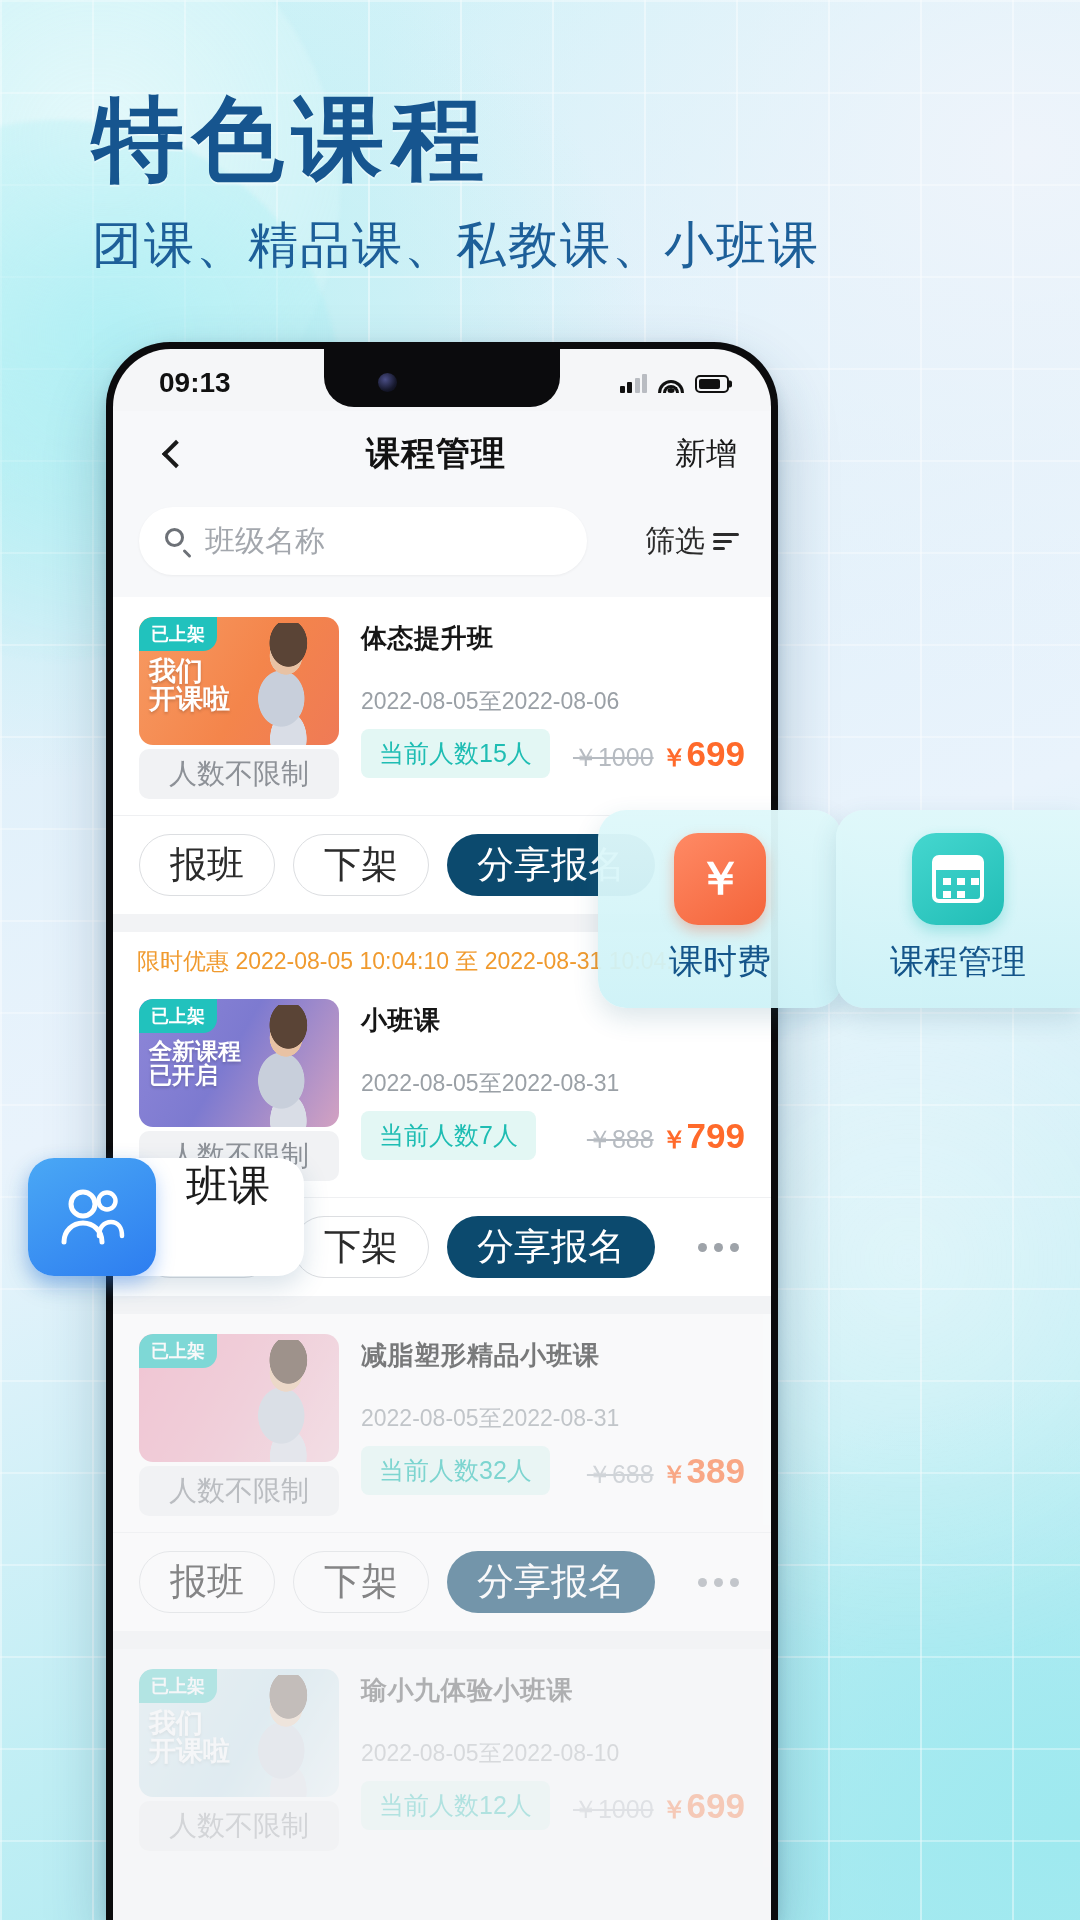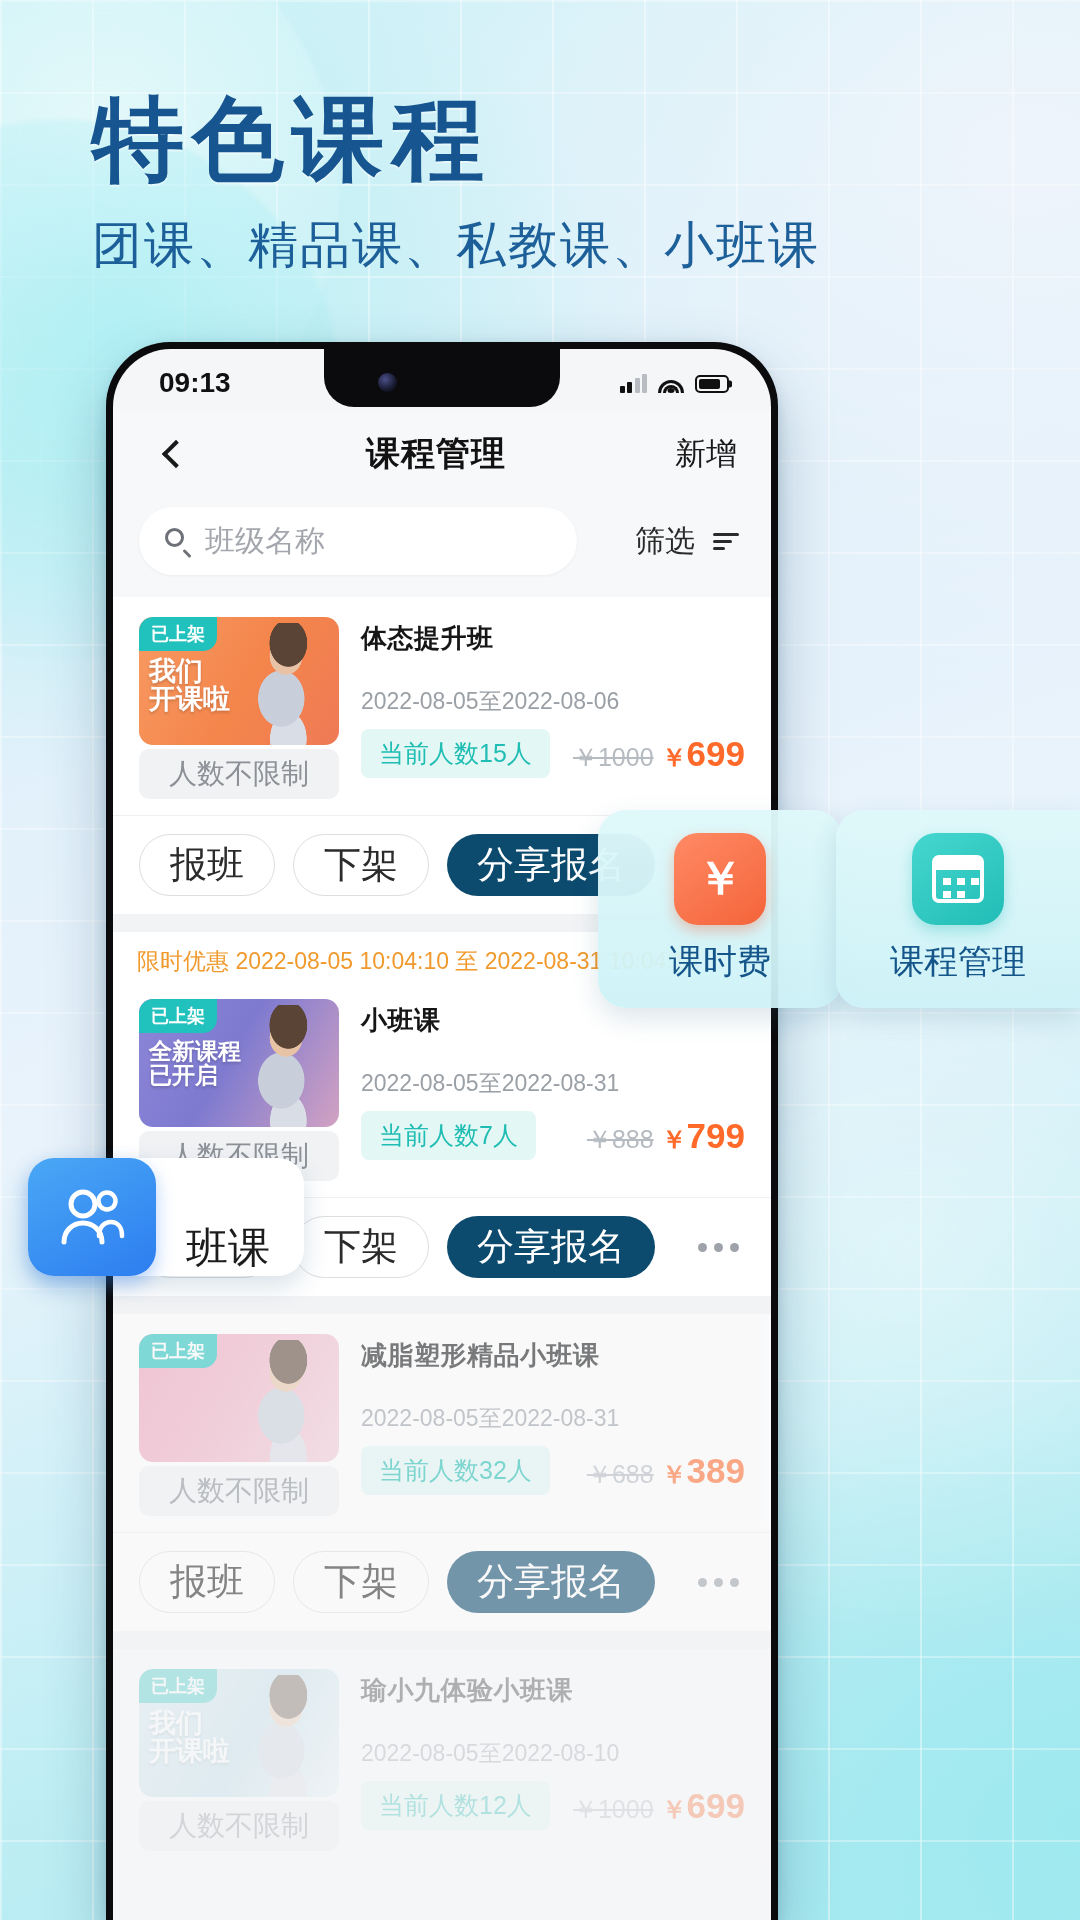--- a/index.html
+++ b/index.html
@@ -155,21 +155,21 @@
   .mag { position: relative; width: 26px; height: 26px; flex: none; }
   .mag i {
     position:absolute; left:0; top:0; width: 19px; height: 19px;
     border: 3px solid #6d7177; border-radius: 50%;
   }
   .mag b {
     position:absolute; right:-1px; bottom:-1px; width: 10px; height: 3px;
     background:#6d7177; border-radius:2px; transform: rotate(45deg);
   }
   #search-placeholder { font-size: 30px; color: #a3a7ad; }
-  #filter-btn { display: flex; align-items: center; gap: 18px; padding-right: 6px; margin-left: 40px; }
+  #filter-btn { display: flex; align-items: center; gap: 8px; padding-right: 6px; margin-left: 40px; }
   #filter-label { font-size: 30px; color: #2b2b2b; }
   .filter-ico { display:flex; flex-direction:column; gap:4px; width: 26px; }
   .filter-ico s { display:block; height:3px; background:#2b2b2b; text-decoration:none; border-radius:2px; }
   .filter-ico s:nth-child(1){ width:100%; }
   .filter-ico s:nth-child(2){ width:72%; }
   .filter-ico s:nth-child(3){ width:46%; }
 
   
   #list { background: #f2f3f5; padding: 0 0 0 0; }
   .card { background: #fff; margin-bottom: 18px; }
@@ -266,21 +266,21 @@
   .feat-label { font-size: 34px; color: #14558a; font-weight: 500; }
   .cal-ico { width: 52px; height: 48px; border: 4px solid #fff; border-radius: 7px; position: relative; }
   .cal-ico::before {
     content:""; position:absolute; left:0; right:0; top:0; height:11px; background:#fff;
   }
   .cal-ico i { position:absolute; left:7px; top:19px; width:8px; height:7px; background:#fff; box-shadow: 14px 0 0 #fff, 28px 0 0 #fff, 0 13px 0 #fff, 14px 13px 0 #fff; }
 
   
   #float-left {
     position: absolute; left: 28px; top: 1158px; z-index: 20;
-    display: flex; align-items: flex-end;
+    display: flex; align-items: flex-start;
     background: #fff; border-radius: 26px;
     box-shadow: 0 10px 26px rgba(40,90,130,.18);
   }
   #float-left-ico {
     width: 128px; height: 118px; border-radius: 26px;
     background: linear-gradient(150deg,#4aa8f5 0%, #2d7df0 100%);
     display: flex; align-items: center; justify-content: center;
     box-shadow: 0 8px 18px rgba(45,125,240,.35);
   }
   #float-left-label { font-size: 42px; color: #1c1c1c; padding: 0 34px 0 30px; font-weight: 500; }

